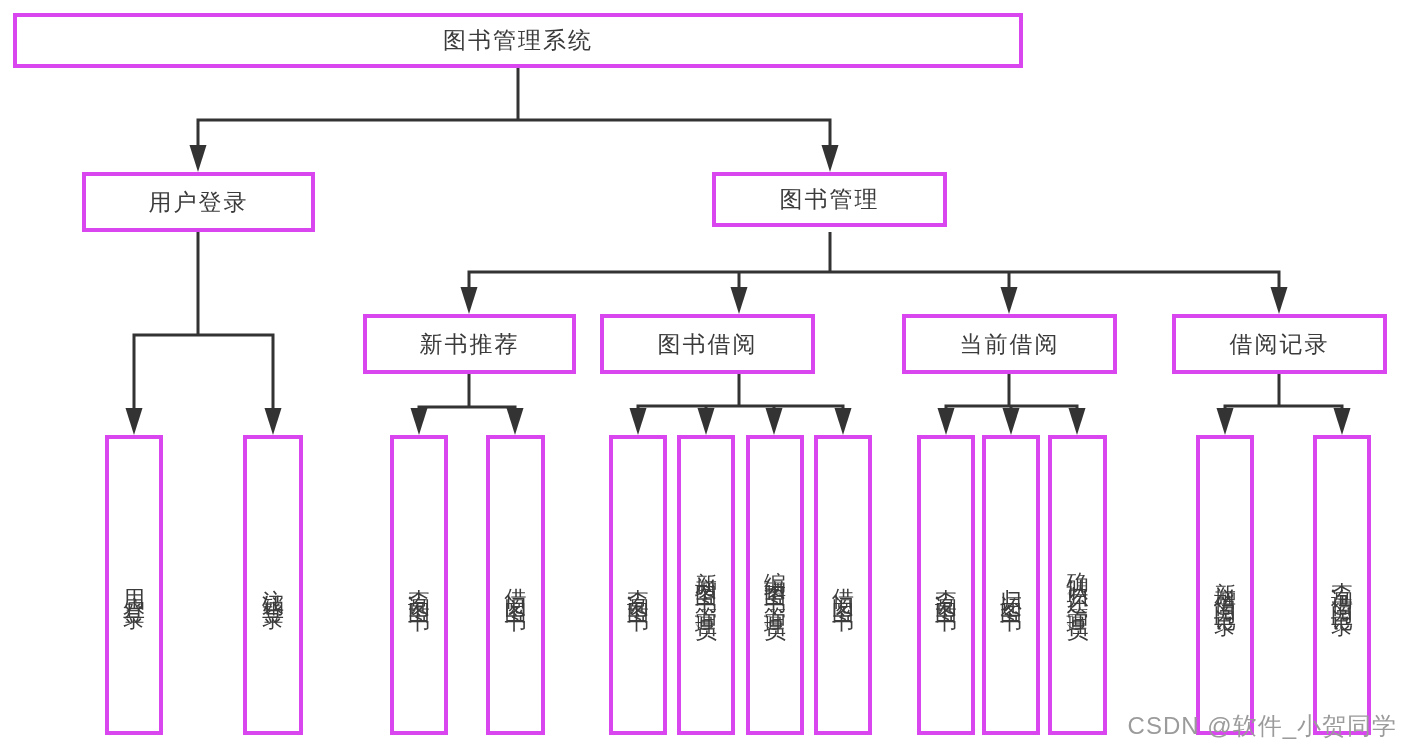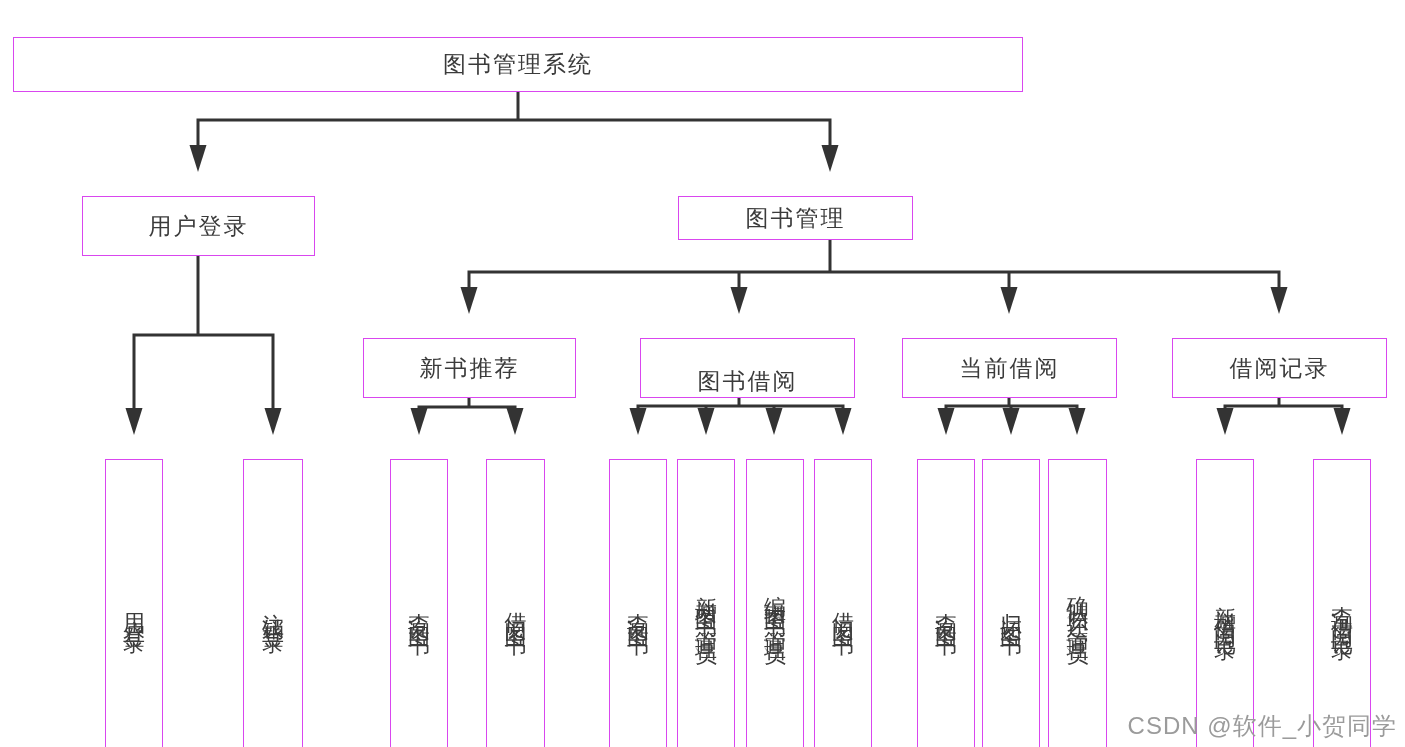--- a/index.html
+++ b/index.html
@@ -18,27 +18,26 @@
   .connectors {
     position: absolute;
     left: 0;
     top: 0;
     z-index: 0;
   }
   .node {
     position: absolute;
     box-sizing: border-box;
     background: #ffffff;
-    border: 1px solid #d946ef;
+    border: 4px solid #d946ef;
     color: #3b3b3b;
     display: flex;
     align-items: center;
     justify-content: center;
     z-index: 1;
-    margin-top: 24px;
   }
   .node.h {
     font-size: 23px;
     letter-spacing: 2px;
     white-space: nowrap;
   }
   .node.v {
     writing-mode: vertical-rl;
     text-orientation: mixed;
     font-size: 22px;
@@ -117,28 +116,28 @@
     </g>
   </svg>
 
   <div class="node h" style="left:13px; top:13px; width:1010px; height:55px;">
     <span>图书管理系统</span>
   </div>
 
   <div class="node h" style="left:82px; top:172px; width:233px; height:60px;">
     <span>用户登录</span>
   </div>
-  <div class="node h" style="left:678px; top:172px; width:235px; height:44px;">
+  <div class="node h" style="left:712px; top:172px; width:235px; height:55px;">
     <span>图书管理</span>
   </div>
 
   <div class="node h" style="left:363px; top:314px; width:213px; height:60px;align-items:center;">
     <span>新书推荐</span>
   </div>
-  <div class="node h" style="left:640px; top:314px; width:215px; height:60px;align-items:flex-end;">
+  <div class="node h" style="left:600px; top:314px; width:215px; height:60px;">
     <span>图书借阅</span>
   </div>
   <div class="node h" style="left:1172px; top:314px; width:215px; height:60px;">
     <span>借阅记录</span>
   </div>
   <div class="node h" style="left:902px; top:314px; width:215px; height:60px;">
     <span>当前借阅</span>
   </div>
 
   <div class="node v" style="left:105px; top:435px; width:58px; height:300px;">

